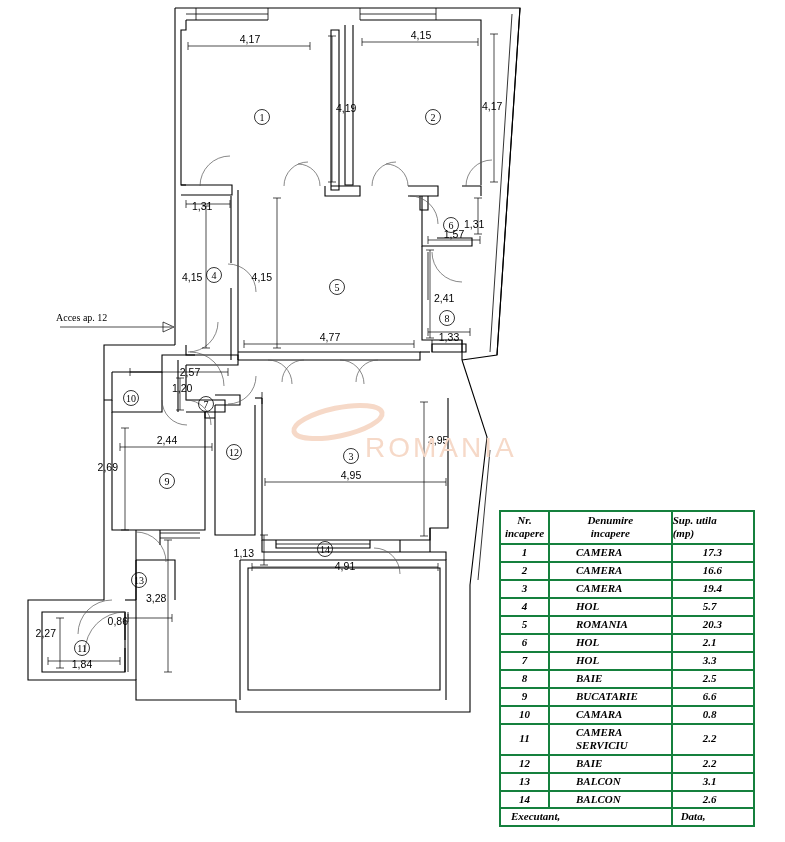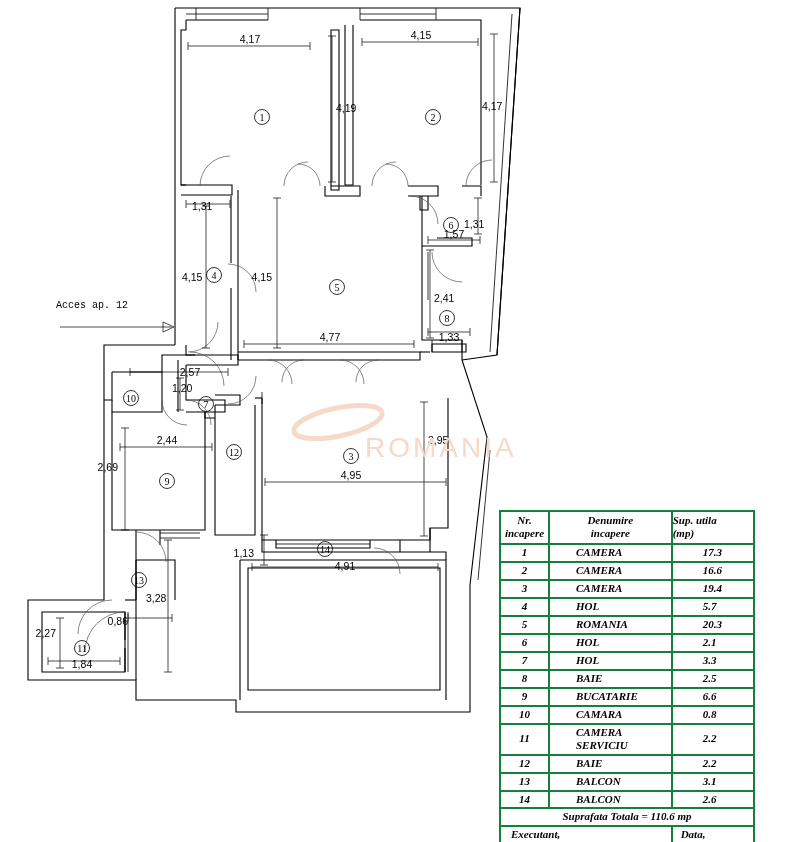--- a/index.html
+++ b/index.html
@@ -71,22 +71,22 @@
     font-family: "Liberation Sans", sans-serif;
     font-size: 28px;
     letter-spacing: 3px;
     color: #f6d9c8;
     white-space: nowrap;
   }
   
   #acces-label {
     position: absolute;
     left: 56px;
-    top: 300px;
-    font-family: Liberation Mono, monospace;
+    top: 312px;
+    font-family: Liberation Serif, serif;
     font-size: 10px;
     color: #000;
     white-space: nowrap;
   }
   .dim-txt {
     font-family: "Liberation Sans", sans-serif;
     font-size: 10.5px;
     fill: #000;
   }
   .room-num {
@@ -441,22 +441,19 @@
         <td class="col-nr">13</td>
         <td class="col-name">BALCON</td>
         <td class="col-area">3.1</td>
       </tr>
       <tr>
         <td class="col-nr">14</td>
         <td class="col-name">BALCON</td>
         <td class="col-area">2.6</td>
       </tr>
       <tr>
-        <td class="span-row" colspan="3">Suprafata Totala = 110.6 mp</td>
-      </tr>
-      <tr>
         <td class="sig-left" colspan="2">Executant,</td>
         <td class="sig-right">Data,</td>
       </tr>
     </tbody>
   </table>
 
 </div>
 
 </body></html>

